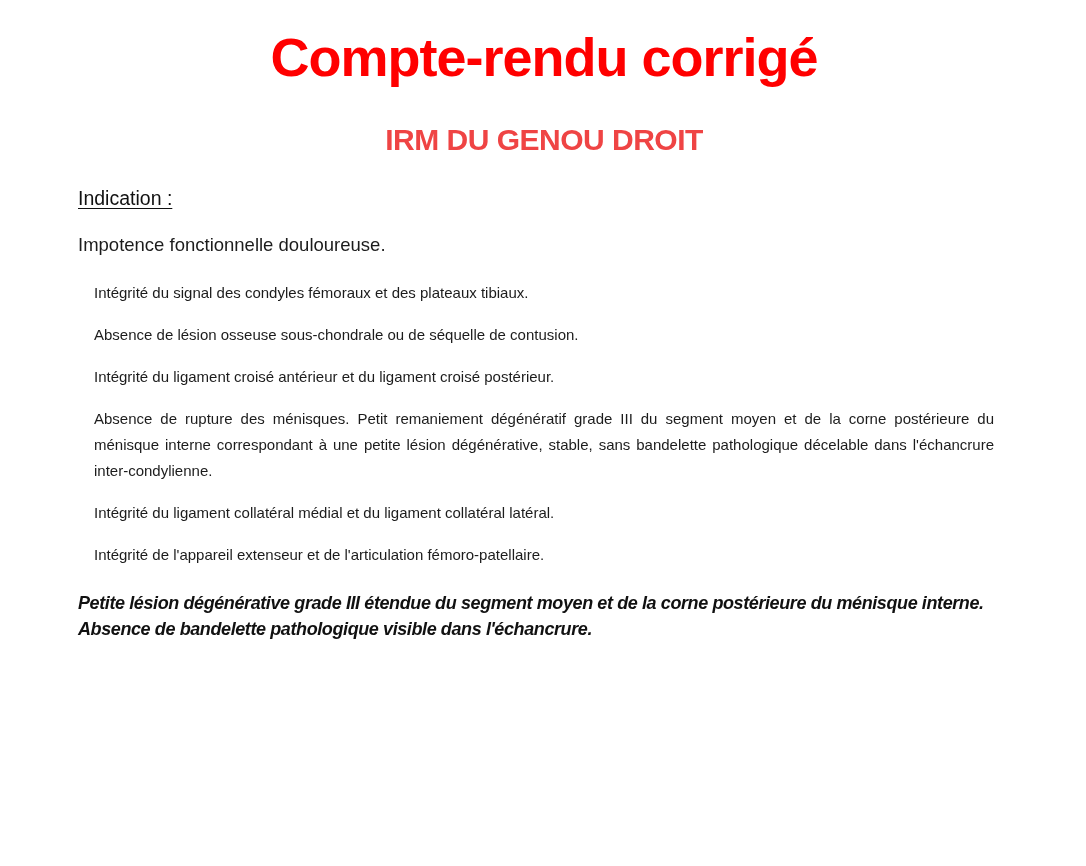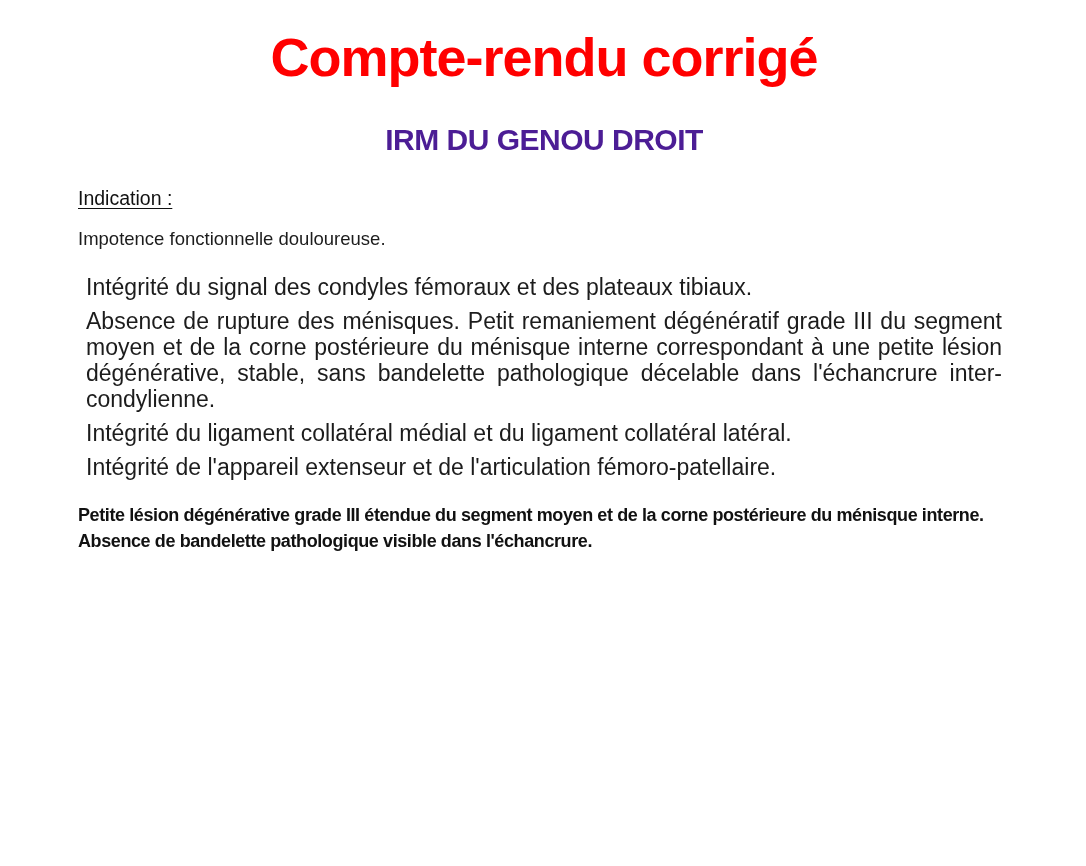--- a/index.html
+++ b/index.html
@@ -19,48 +19,48 @@
     text-align: center;
     color: var(--title-red, #ff0000);
     font-size: 54px;
     line-height: 62px;
     font-weight: bold;
     letter-spacing: -1px;
   }
   .doc-subtitle {
     margin: 34px 0 0;
     text-align: center;
-    color: #4c1d95;
+    color: #ef4444;
     font-size: 30px;
     line-height: 36px;
     font-weight: bold;
     letter-spacing: -0.5px;
   }
   .sec-heading {
     margin: 28px 0 0;
     font-size: 19.5px;
     line-height: 24px;
     font-weight: normal;
     color: #111111;
     text-decoration: underline;
     text-underline-offset: 3px;
   }
   .body-text {
-    margin: 16px 0 0;
+    margin: 22px 0 0;
     font-size: 18.5px;
     line-height: 26px;
   }
   .body-block { margin: 22px 0 0; }
   .body-block .line {
-    margin: 8px;
-    font-size: 23px;
+    margin: 16px;
+    font-size: 15px;
     line-height: 26px;
   }
   .justified { text-align: justify; }
-  .conclusion-block { margin: 22px 0 12px; }
+  .conclusion-block { margin: 22px 0 12px; font-style: italic; }
   .conclusion-block .conclusion-line {
     margin: 0;
     font-size: 18px;
     line-height: 26px;
     font-weight: bold;
     letter-spacing: -0.4px;
     white-space: nowrap;
     color: #111111;
   }
 </style>
@@ -75,20 +75,22 @@
 
   <section>
     <h3 class="sec-heading">Indication :</h3>
     <p class="body-text">Impotence fonctionnelle douloureuse.</p>
   </section>
 
 
   <section>
     <div class="body-block">
       <div class="line">Intégrité du signal des condyles fémoraux et des plateaux tibiaux.</div>
+      <div class="line">Absence de lésion osseuse sous-chondrale ou de séquelle de contusion.</div>
+      <div class="line">Intégrité du ligament croisé antérieur et du ligament croisé postérieur.</div>
       <div class="line justified">Absence de rupture des ménisques. Petit remaniement dégénératif grade III du segment moyen et de la corne postérieure du ménisque interne correspondant à une petite lésion dégénérative, stable, sans bandelette pathologique décelable dans l'échancrure inter-condylienne.</div>
       <div class="line">Intégrité du ligament collatéral médial et du ligament collatéral latéral.</div>
       <div class="line">Intégrité de l'appareil extenseur et de l'articulation fémoro-patellaire.</div>
     </div>
   </section>
 
   <section>
     <div class="conclusion-block">
       <div class="conclusion-line">Petite lésion dégénérative grade III étendue du segment moyen et de la corne postérieure du ménisque interne.</div>
       <div class="conclusion-line">Absence de bandelette pathologique visible dans l'échancrure.</div>

